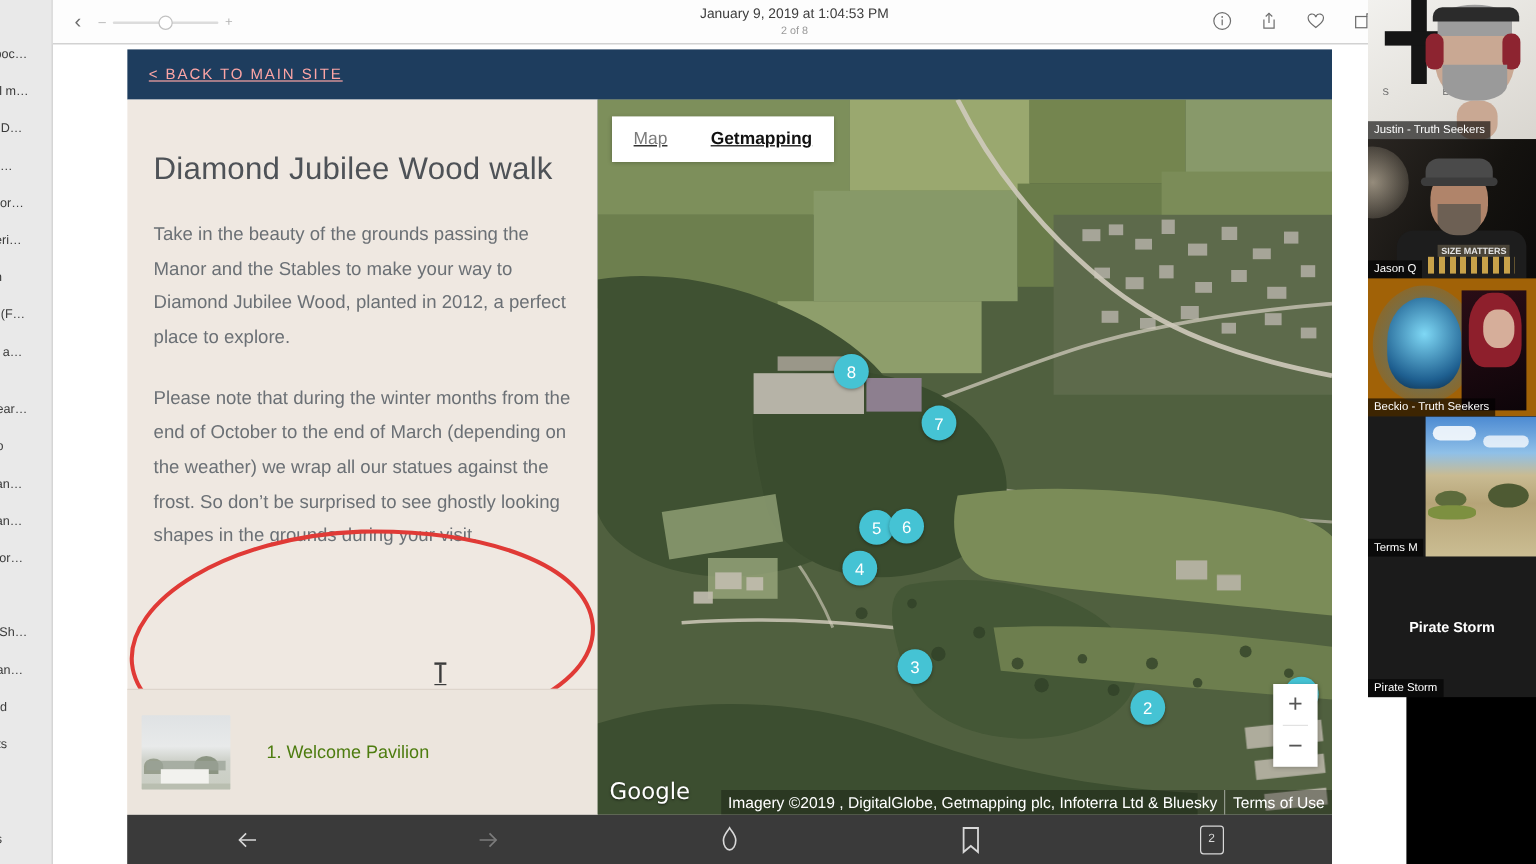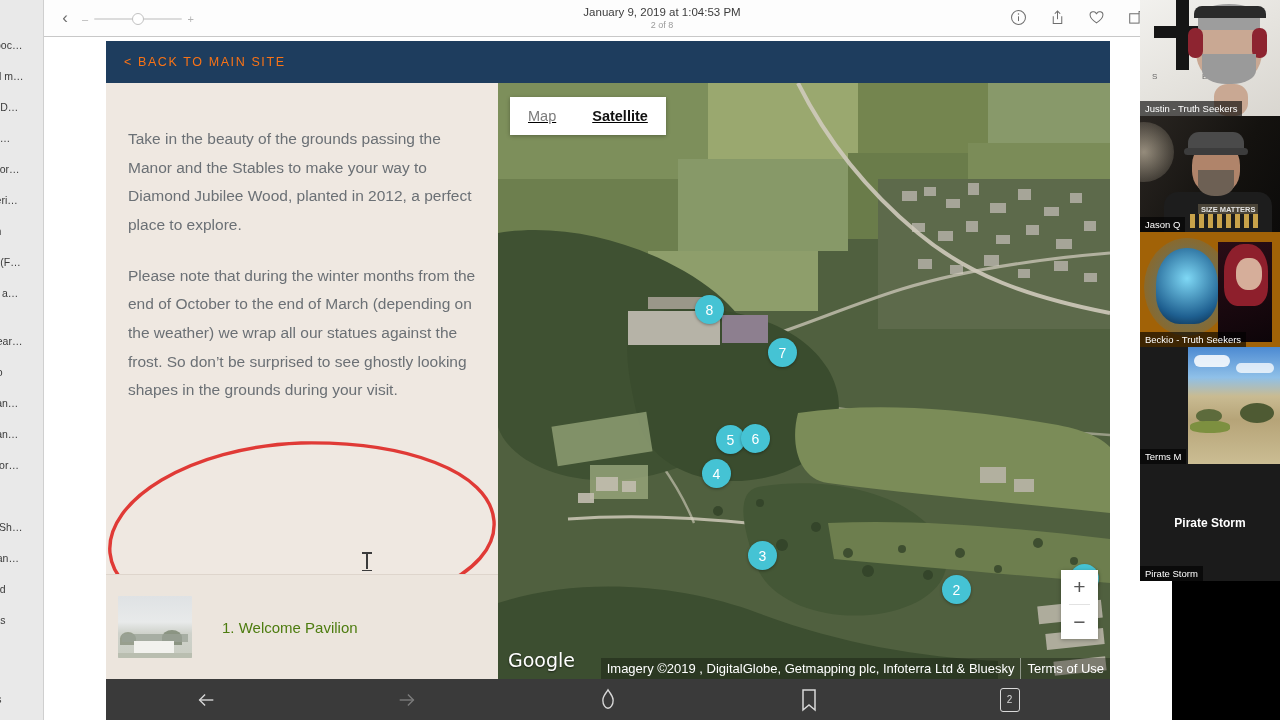--- a/index.html
+++ b/index.html
@@ -36,21 +36,21 @@
   .tb-icon { width:19px; height:19px; color:#6e6e6e; display:flex;
     align-items:center; justify-content:center; }
   .tb-icon svg { display:block; }
   #tb-E { position:absolute; right:72px; top:10px; font-size:11px; color:#6f6f6f; }
 
   
   #page { position:absolute; left:106px; top:41px; width:1004px; height:638px;
     background:#fff; overflow:hidden; }
   #site-header { height:42px; background:#1e3d5e; display:flex; align-items:center;
     padding-left:18px; }
-  #site-header .lbl { color:#f97316; font-size:12.5px; letter-spacing:1.6px; }
+  #site-header .lbl { color:#fca5a5; font-size:12.5px; letter-spacing:1.6px;text-decoration:underline; }
 
   #content { position:relative; height:596px; }
   #left-pane { position:absolute; left:0; top:0; width:392px; height:596px;
     background:#efe8e1; }
   #copy { padding:42px 20px 0 22px; }
   #copy h1 { font-size:26px; font-weight:400; color:#4e5257; letter-spacing:.2px;
     margin-bottom:26px; }
   #copy p { font-size:15.5px; line-height:1.85; color:#6b7075; margin-bottom:22px; }
 
   #redcircle { position:absolute; left:-1px; top:352px; width:395px; height:190px;
@@ -264,20 +264,21 @@
   <div id="page">
 
     <div id="site-header">
       <span class="lbl">&lt; BACK TO MAIN SITE</span>
     </div>
 
     <div id="content">
 
       <div id="left-pane">
         <div id="copy">
+          <h1>Diamond Jubilee Wood walk</h1>
           <p>Take in the beauty of the grounds passing the Manor and the Stables to make your way to Diamond Jubilee Wood, planted in 2012, a perfect place to explore.</p>
           <p>Please note that during the winter months from the end of October to the end of March (depending on the weather) we wrap all our statues against the frost. So don’t be surprised to see ghostly looking shapes in the grounds during your visit.</p>
         </div>
 
         <svg id="redcircle" viewBox="0 0 395 190" fill="none">
           <path d="M196 8 C300 6 385 36 389 86 C393 140 300 178 186 184
                    C84 189 10 166 5 118 C0 66 84 12 196 8 Z" stroke="#e03a36" stroke-width="3.4" stroke-linecap="round"></path>
         </svg>
 
         <div id="textcursor">
@@ -393,21 +394,21 @@
               <circle cx="284" cy="462" r="6"></circle>
             <circle cx="540" cy="460" r="5"></circle>
               <circle cx="576" cy="478" r="4"></circle>
             <circle cx="220" cy="428" r="5"></circle>
               <circle cx="262" cy="420" r="4"></circle>
           </g>
         </svg>
 
         <div id="maptype">
           <span class="seg inactive">Map</span>
-          <span class="seg active">Satellite</span>
+          <span class="seg active">Getmapping</span>
         </div>
 
         <div id="markers">
             <div class="marker" style="left: 572px; top: 481px; background: rgb(69, 195, 212);">1</div>
             <div class="marker" style="left: 444px; top: 492px; background: rgb(69, 195, 212);">2</div>
             <div class="marker" style="left: 250px; top: 458px; background: rgb(69, 195, 212);">3</div>
             <div class="marker" style="left: 204px; top: 376px; background: rgb(69, 195, 212);">4</div>
             <div class="marker" style="left: 218px; top: 342px; background: rgb(69, 195, 212);">5</div>
             <div class="marker" style="left: 243px; top: 341px; background: rgb(69, 195, 212);">6</div>
             <div class="marker" style="left: 270px; top: 255px; background: rgb(69, 195, 212);">7</div>

